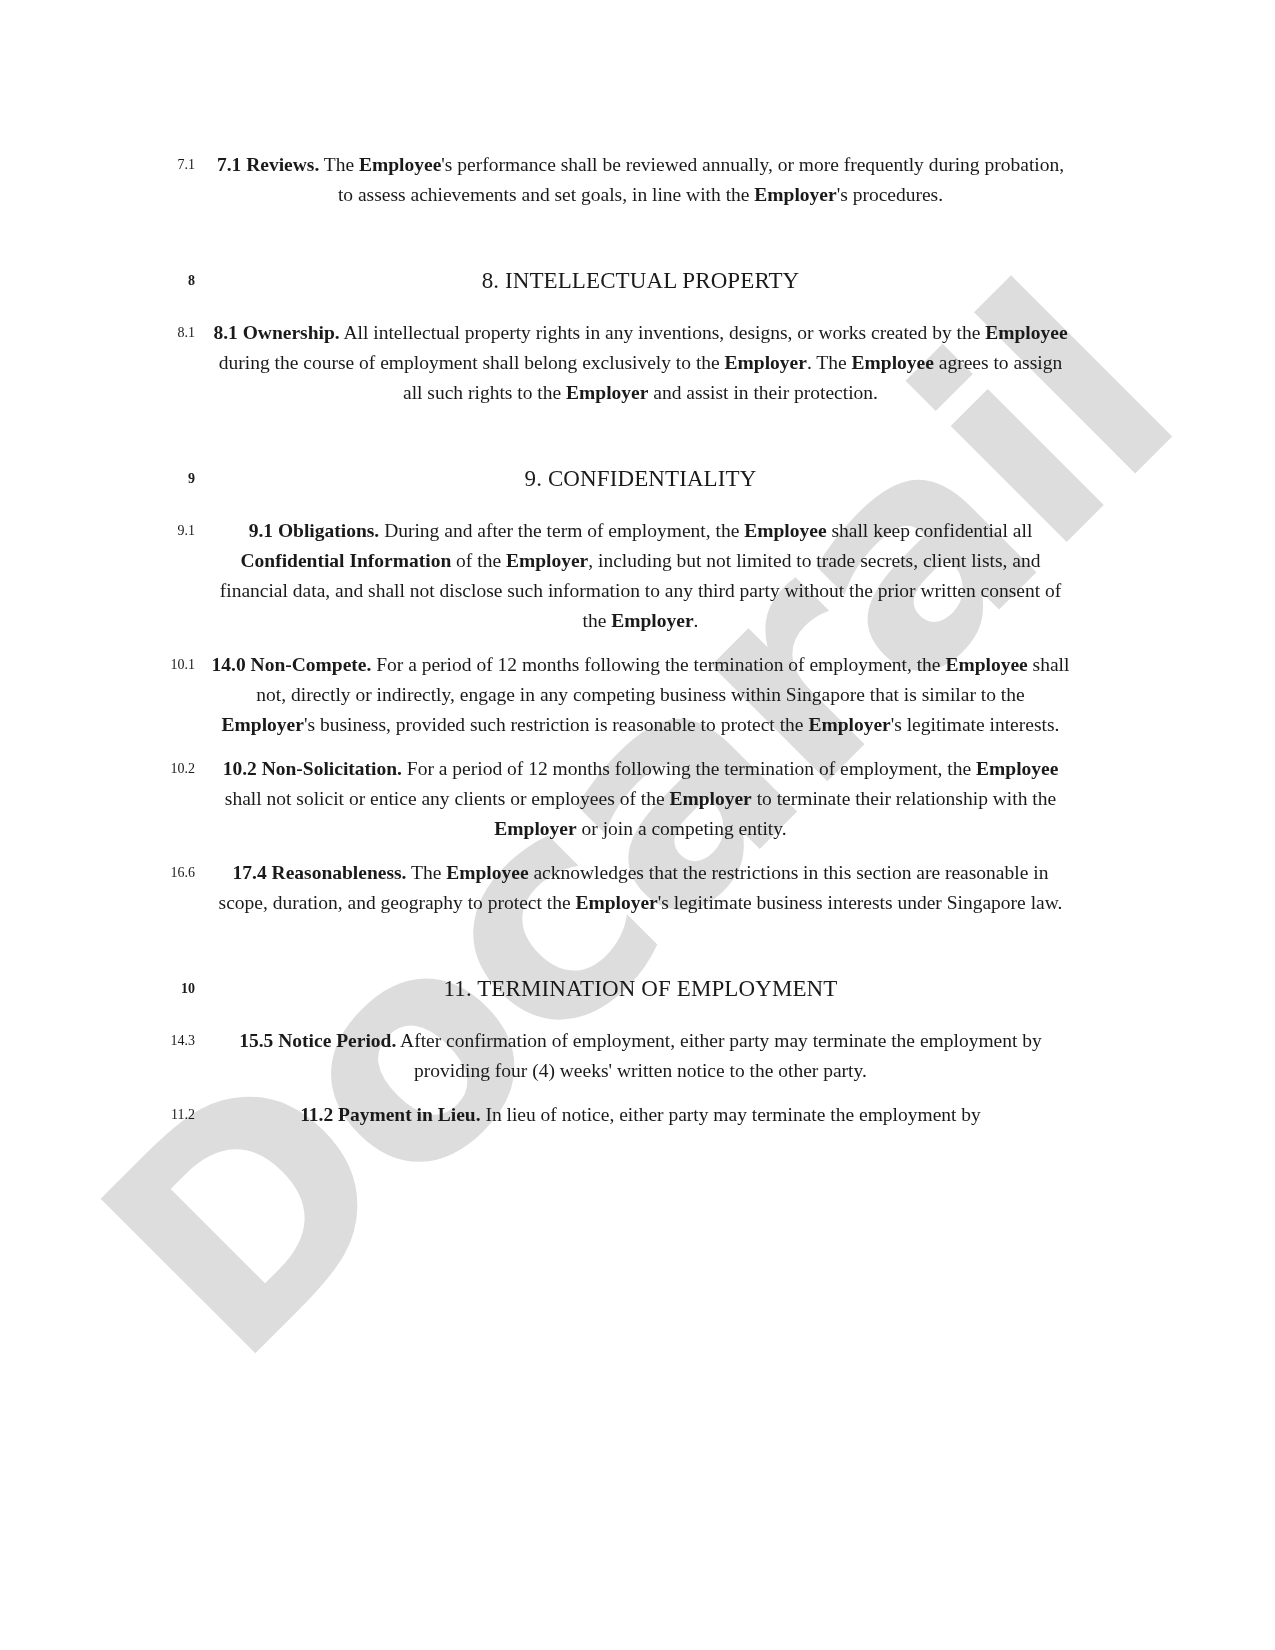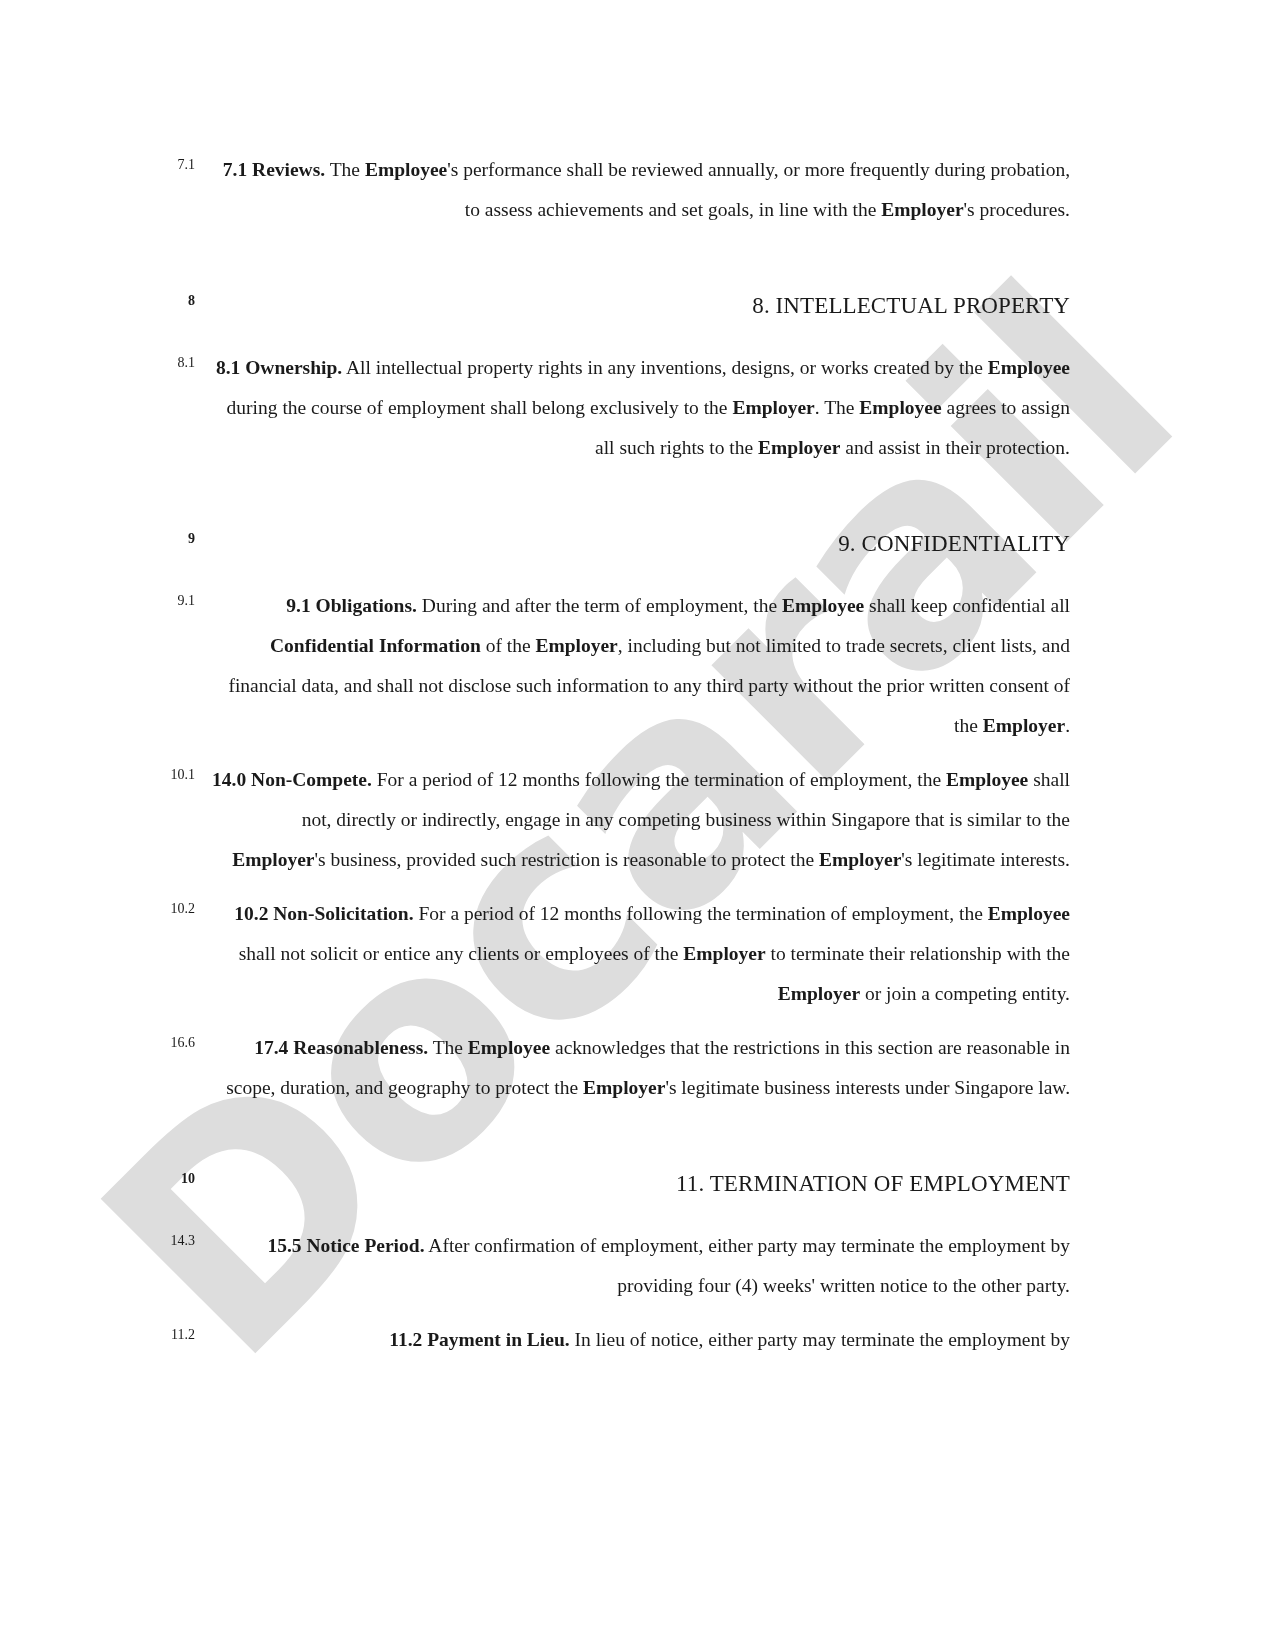--- a/index.html
+++ b/index.html
@@ -69,22 +69,22 @@
     white-space: nowrap;
   }
   .clause-num.bold {
     font-weight: 700;
   }
 
   .clause-text {
     flex: 1 1 auto;
     padding-left: 16px;
     font-size: 19.5px;
-    line-height: 40px;
-    text-align: right;
+    line-height: 30px;
+    text-align: center;
   }
   .clause-text.heading {
     font-weight: 400;
     font-size: 23px;
     letter-spacing: 0.1px;
   }
   .clause-text b,
   .clause-text strong {
     font-weight: 700;
   }

